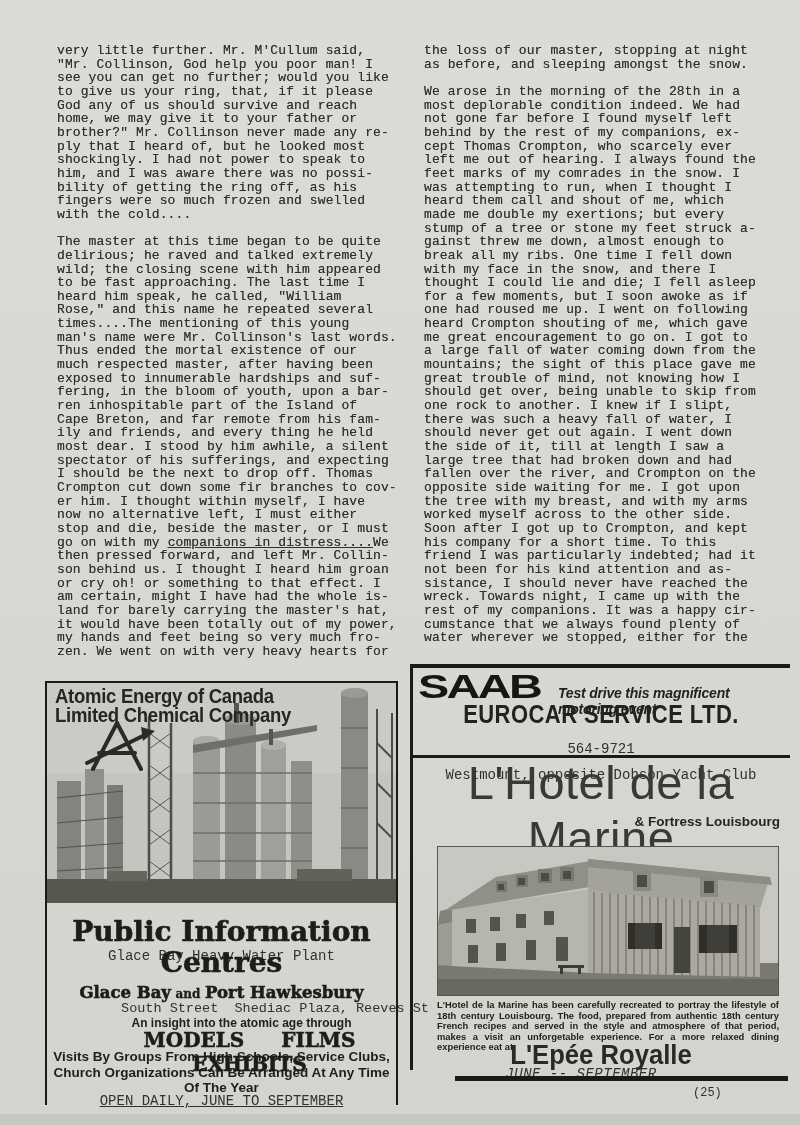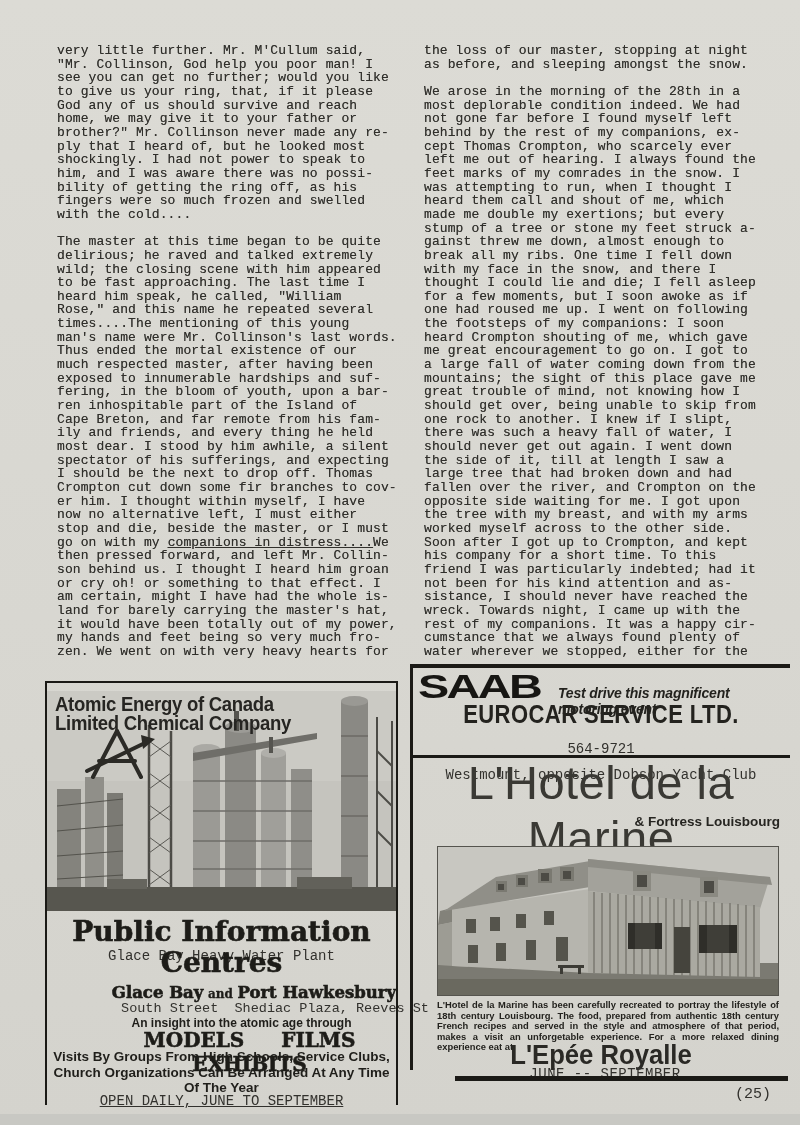--- a/index.html
+++ b/index.html
@@ -29,32 +29,32 @@
   .fat {
     font-family:"DejaVu Serif","Liberation Serif",serif; font-weight:bold;
     color:#1d1c18; -webkit-text-stroke:0.6px #1d1c18;
   }
 
   
   .aecl-ad {
     position:absolute; left:45px; top:681px; width:353px; height:424px;
     border:2px solid #1b1a16; border-bottom:none;
   }
-  .aecl-photo { position:absolute; left:0; top:8px; width:349px; height:220px; overflow:hidden; }
+  .aecl-photo { position:absolute; left:0; top:0; width:349px; height:220px; overflow:hidden; }
   .aecl-overlay {
     position:absolute; left:8px; top:4px;
     font-size:19.5px; line-height:19px; font-weight:bold; color:#262522;
     transform:scaleX(0.95); transform-origin:left top; letter-spacing:-0.3px;
   }
   .aecl-logo { position:absolute; left:36px; top:34px; }
   .aecl-caption { position:absolute; left:0; top:221px; width:100%; text-align:center; font-size:14px;margin-top:44px; }
   .aecl-h1 { position:absolute; width:100%; text-align:center; font-size:28px; line-height:30px; }
   .aecl-h1a { top:234px; }
   .aecl-h1b { top:265px; }
-  .aecl-loc { position:absolute; top:300px; width:100%; text-align:right; font-size:16.5px; }
+  .aecl-loc { position:absolute; top:300px; width:100%; text-align:center; font-size:16.5px; }
   .aecl-loc .loc-and { font-size:12px; -webkit-text-stroke:0.3px #1d1c18; }
   .aecl-addr { position:absolute; left:48px; top:318px; width:360px; text-align:center; font-size:13.5px; white-space:pre; }
   .aecl-tagline { position:absolute; top:333px; width:100%; text-align:center; font-size:12px; font-weight:bold; color:#1f1e1a;padding-left:40px; }
   .aecl-features { position:absolute; top:345px; width:100%; text-align:center; font-size:20px; word-spacing:30px;margin-left:28px; }
   .aecl-visits { position:absolute; width:100%; text-align:center; font-size:13.5px; font-weight:bold; color:#1f1e1a; }
   .v1 { top:366px; } .v2 { top:382px; } .v3 { top:397px; }
   .aecl-open { position:absolute; top:410px; width:100%; text-align:center; font-size:14px; text-decoration:underline; }
 
   
   .rule { position:absolute; background:#1b1a16; }
@@ -95,23 +95,23 @@
   .hotel-caption {
     position:absolute; left:437px; top:1000px; width:342px;
     font-size:9.4px; line-height:10.6px; font-weight:bold; color:#23221e;
     text-align:justify;
   }
   .hotel-restaurant {
     position:absolute; left:412px; top:1040px; width:378px; text-align:center;
     font-size:27px; font-weight:bold; color:#2a2925;
     transform:scaleX(0.95); transform-origin:center top;
   }
-  .hotel-season { position:absolute; left:416px; top:1066px; width:378px; text-align:center; font-size:14px; letter-spacing:0.5px; }
-
-  .pageno { position:absolute; left:735px; top:1086px; font-size:15px; }
+  .hotel-season { position:absolute; left:392px; top:1066px; width:378px; text-align:center; font-size:14px; letter-spacing:0.5px;font-style:italic; }
+
+  .pageno { position:absolute; left:693px; top:1086px; font-size:12px; }
 </style>
 </head>
 <body>
 
 <div class="page">
 
   <div class="col col-left">
       <div class="tline">very little further. Mr. M'Cullum said,</div>
       <div class="tline">"Mr. Collinson, God help you poor man! I</div>
       <div class="tline">see you can get no further; would you like</div>
@@ -172,21 +172,20 @@
       <div class="tline">was attempting to run, when I thought I</div>
       <div class="tline">heard them call and shout of me, which</div>
       <div class="tline">made me double my exertions; but every</div>
       <div class="tline">stump of a tree or stone my feet struck a-</div>
       <div class="tline">gainst threw me down, almost enough to</div>
       <div class="tline">break all my ribs. One time I fell down</div>
       <div class="tline">with my face in the snow, and there I</div>
       <div class="tline">thought I could lie and die; I fell asleep</div>
       <div class="tline">for a few moments, but I soon awoke as if</div>
       <div class="tline">one had roused me up. I went on following</div>
-      <div class="tline">the footsteps of my companions: I soon</div>
       <div class="tline">heard Crompton shouting of me, which gave</div>
       <div class="tline">me great encouragement to go on. I got to</div>
       <div class="tline">a large fall of water coming down from the</div>
       <div class="tline">mountains; the sight of this place gave me</div>
       <div class="tline">great trouble of mind, not knowing how I</div>
       <div class="tline">should get over, being unable to skip from</div>
       <div class="tline">one rock to another. I knew if I slipt,</div>
       <div class="tline">there was such a heavy fall of water, I</div>
       <div class="tline">should never get out again. I went down</div>
       <div class="tline">the side of it, till at length I saw a</div>

